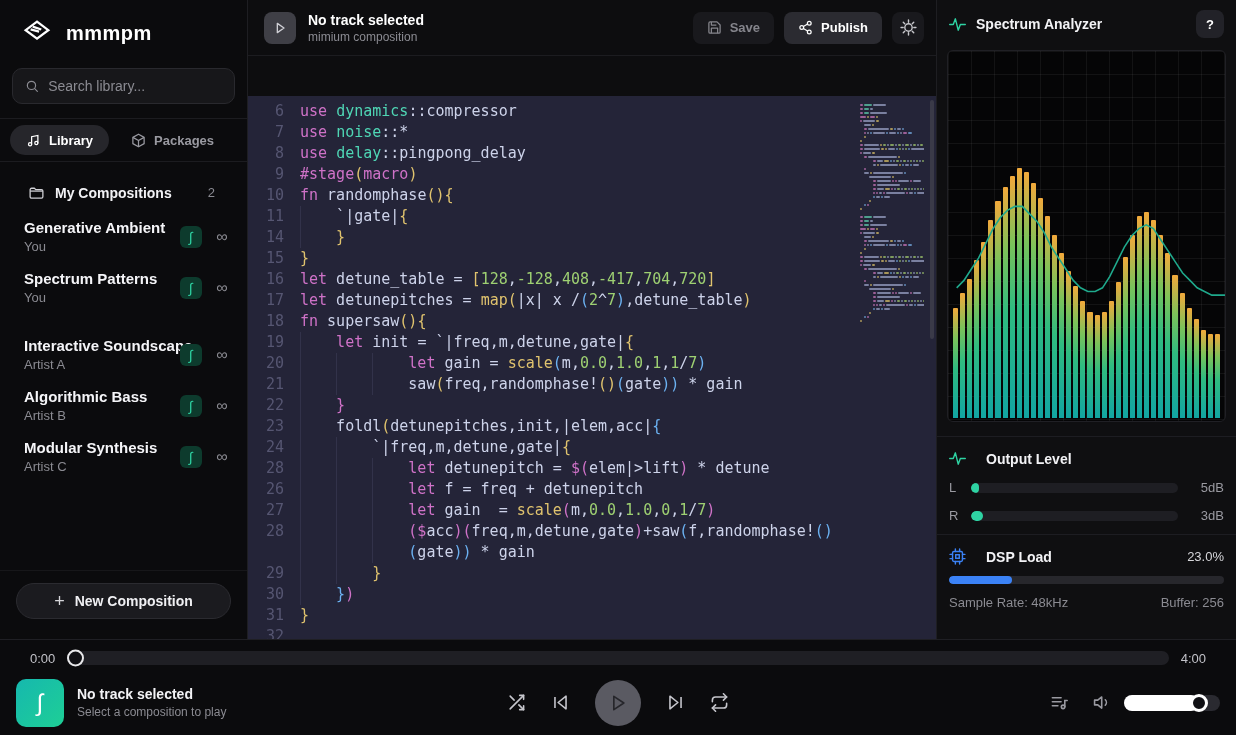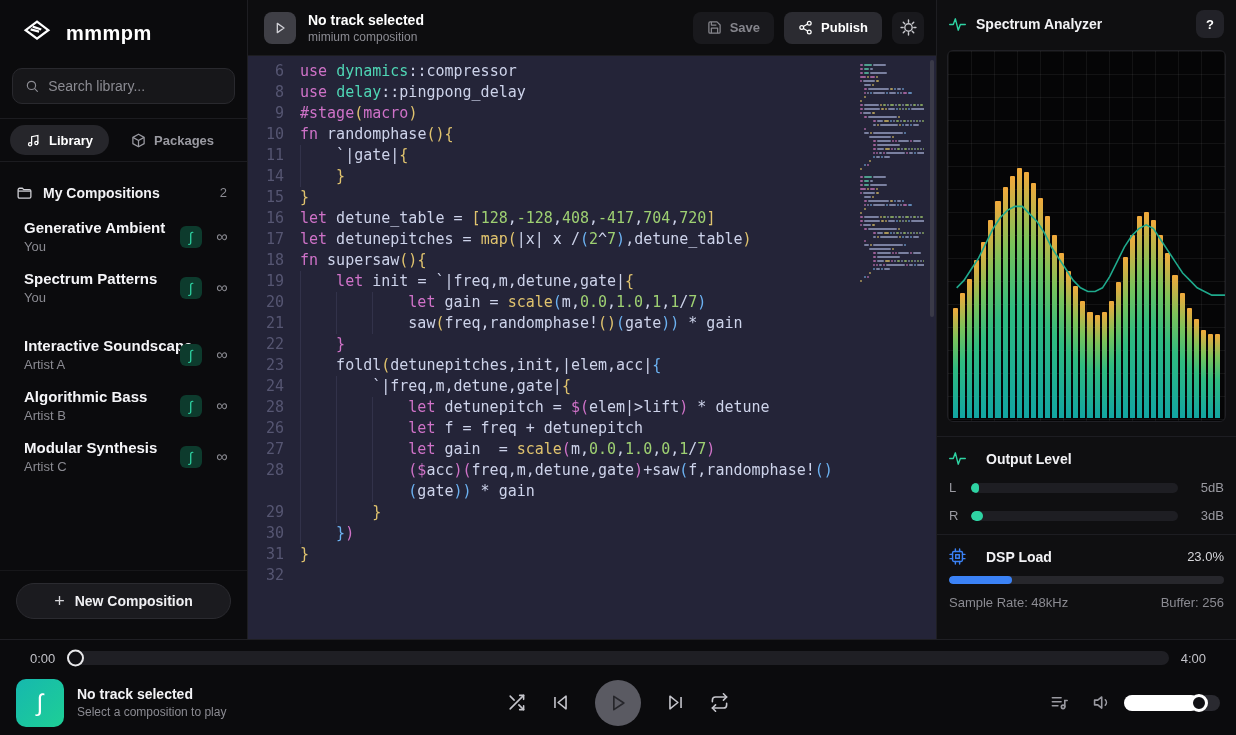--- a/index.html
+++ b/index.html
@@ -17,21 +17,21 @@
     border-radius:10px; display:flex; align-items:center; gap:9px; padding:0 12px; color:#8b8b92; }
   .search-box input { background:transparent; border:none; outline:none; color:#c9c9cf;
     font-size:14px; width:100%; font-family:"Liberation Sans",sans-serif; }
   .search-box input::placeholder { color:#8b8b92; }
   .tab-row { display:flex; align-items:center; gap:6px; padding:6px 10px;
     border-top:1px solid #1c1c20; border-bottom:1px solid #1c1c20; }
   .tab { display:flex; align-items:center; gap:8px; height:30px; padding:0 16px; border-radius:16px;
     font-size:13px; font-weight:bold; color:#9a9aa1; cursor:pointer; }
   .tab.active { background:#26262b; color:#fff; }
   .side-scroll { flex:1; padding:14px 0 0; overflow:hidden; }
-  .sec-head { display:flex; align-items:center; gap:10px; padding:8px 16px 10px; }
+  .sec-head { display:flex; align-items:center; gap:10px; padding:8px 28px 10px; }
   .sec-label { font-size:14px; font-weight:bold; color:#f2f2f5; flex:1; }
   .sec-count { font-size:13px; color:#8b8b92; padding-right:4px; }
   .list-item { display:flex; align-items:center; padding:8px 16px 8px 24px; cursor:pointer; }
   .li-text { flex:1; min-width:0; }
   .li-title { font-size:15px; font-weight:bold; color:#f5f5f8; white-space:nowrap; }
   .li-sub { font-size:13px; color:#8b8b92; margin-top:3px; }
   .li-badge { width:22px; height:22px; border-radius:6px; background:#0d3b2d; color:#2ed3a3;
     display:flex; align-items:center; justify-content:center; font-size:14px; flex:none; }
   .li-inf { color:#8b8b92; font-size:16px; margin-left:11px; width:18px; text-align:center; flex:none; }
   .sec-gap { height:16px; }
@@ -50,21 +50,21 @@
   .tb-text { margin-left:12px; flex:1; min-width:0; }
   .tb-title { font-size:14px; font-weight:bold; color:#fff; }
   .tb-sub { font-size:12px; color:#8b8b92; margin-top:2px; }
   .btn { height:32px; border-radius:8px; display:flex; align-items:center; gap:8px; padding:0 14px;
     font-size:13px; font-weight:bold; cursor:pointer; border:none; font-family:"Liberation Sans",sans-serif; }
   .btn-save { background:#19191d; color:#85858c; margin-right:10px; }
   .btn-publish { background:#2b2b31; color:#fff; margin-right:10px; }
   .btn-gear { width:32px; padding:0; justify-content:center; background:#19191d; color:#c8c8cd; }
 
   
-  .editor { position:relative; flex:1; background:#242438; overflow:hidden; }
+  .editor { position:relative; flex:1; background:#242438; overflow:hidden;margin-top:40px; }
   .code { font-family:"DejaVu Sans Mono", monospace; font-size:15px; line-height:21px; padding-top:5px; }
   .cl { white-space:pre; height:21px; }
   .ln { display:inline-block; width:52px; text-align:right; padding-right:16px; color:#565672; }
   .g { display:inline-block; width:4ch; height:21px; vertical-align:top; box-shadow:inset 1px 0 0 #32324a; }
   .kw { color:#cf72c8; } .ty { color:#4fd6b5; } .fn { color:#e0c36e; } .nu { color:#9ed072; }
   .y { color:#e0c36e; } .b { color:#6cb2f2; } .p { color:#cf72c8; } .tx { color:#cdd3ea; }
   .sf { color:#7ab8f5; font-style:italic; }
   .minimap { position:absolute; top:8px; right:12px; width:64px; overflow:hidden; max-height:560px; }
   .mrow { height:2px; margin-bottom:2px; display:flex; gap:1px; }
   .mseg { height:2px; border-radius:1px; flex:none; }
@@ -267,20 +267,21 @@
             <line x1="17.3" y1="17.3" x2="19.4" y2="19.4"></line>
           <line x1="4.6" y1="19.4" x2="6.7" y2="17.3"></line>
             <line x1="17.3" y1="6.7" x2="19.4" y2="4.6"></line>
         </svg>
       </button>
     </div>
 
     <div class="editor">
       <div class="code" id="code">
           <div class="cl"><span class="ln">6</span><span class="kw">use </span><span class="ty">dynamics</span><span class="tx">::compressor</span></div>
+          <div class="cl"><span class="ln">7</span><span class="kw">use </span><span class="ty">noise</span><span class="tx">::*</span></div>
           <div class="cl"><span class="ln">8</span><span class="kw">use </span><span class="ty">delay</span><span class="tx">::pingpong_delay</span></div>
           <div class="cl"><span class="ln">9</span><span class="kw">#stage</span><span class="y">(</span><span class="kw">macro</span><span class="y">)</span></div>
           <div class="cl"><span class="ln">10</span><span class="kw">fn</span><span class="tx"> randomphase</span><span class="y">(){</span></div>
           <div class="cl"><span class="ln">11</span><span class="g"></span><span class="tx">`|gate|</span><span class="y">{</span></div>
           <div class="cl"><span class="ln">14</span><span class="g"></span><span class="y">}</span></div>
           <div class="cl"><span class="ln">15</span><span class="y">}</span></div>
           <div class="cl"><span class="ln">16</span><span class="kw">let</span><span class="tx"> detune_table = </span><span class="y">[</span><span class="nu">128</span><span class="tx">,</span><span class="nu">-128</span><span class="tx">,</span><span class="nu">408</span><span class="tx">,</span><span class="nu">-417</span><span class="tx">,</span><span class="nu">704</span><span class="tx">,</span><span class="nu">720</span><span class="y">]</span></div>
           <div class="cl"><span class="ln">17</span><span class="kw">let</span><span class="tx"> detunepitches = </span><span class="fn">map</span><span class="y">(</span><span class="tx">|x| x /</span><span class="b">(</span><span class="nu">2</span><span class="tx">^</span><span class="nu">7</span><span class="b">)</span><span class="tx">,detune_table</span><span class="y">)</span></div>
           <div class="cl"><span class="ln">18</span><span class="kw">fn</span><span class="tx"> supersaw</span><span class="y">(){</span></div>
           <div class="cl"><span class="ln">19</span><span class="g"></span><span class="kw">let</span><span class="tx"> init = `|freq,m,detune,gate|</span><span class="y">{</span></div>

